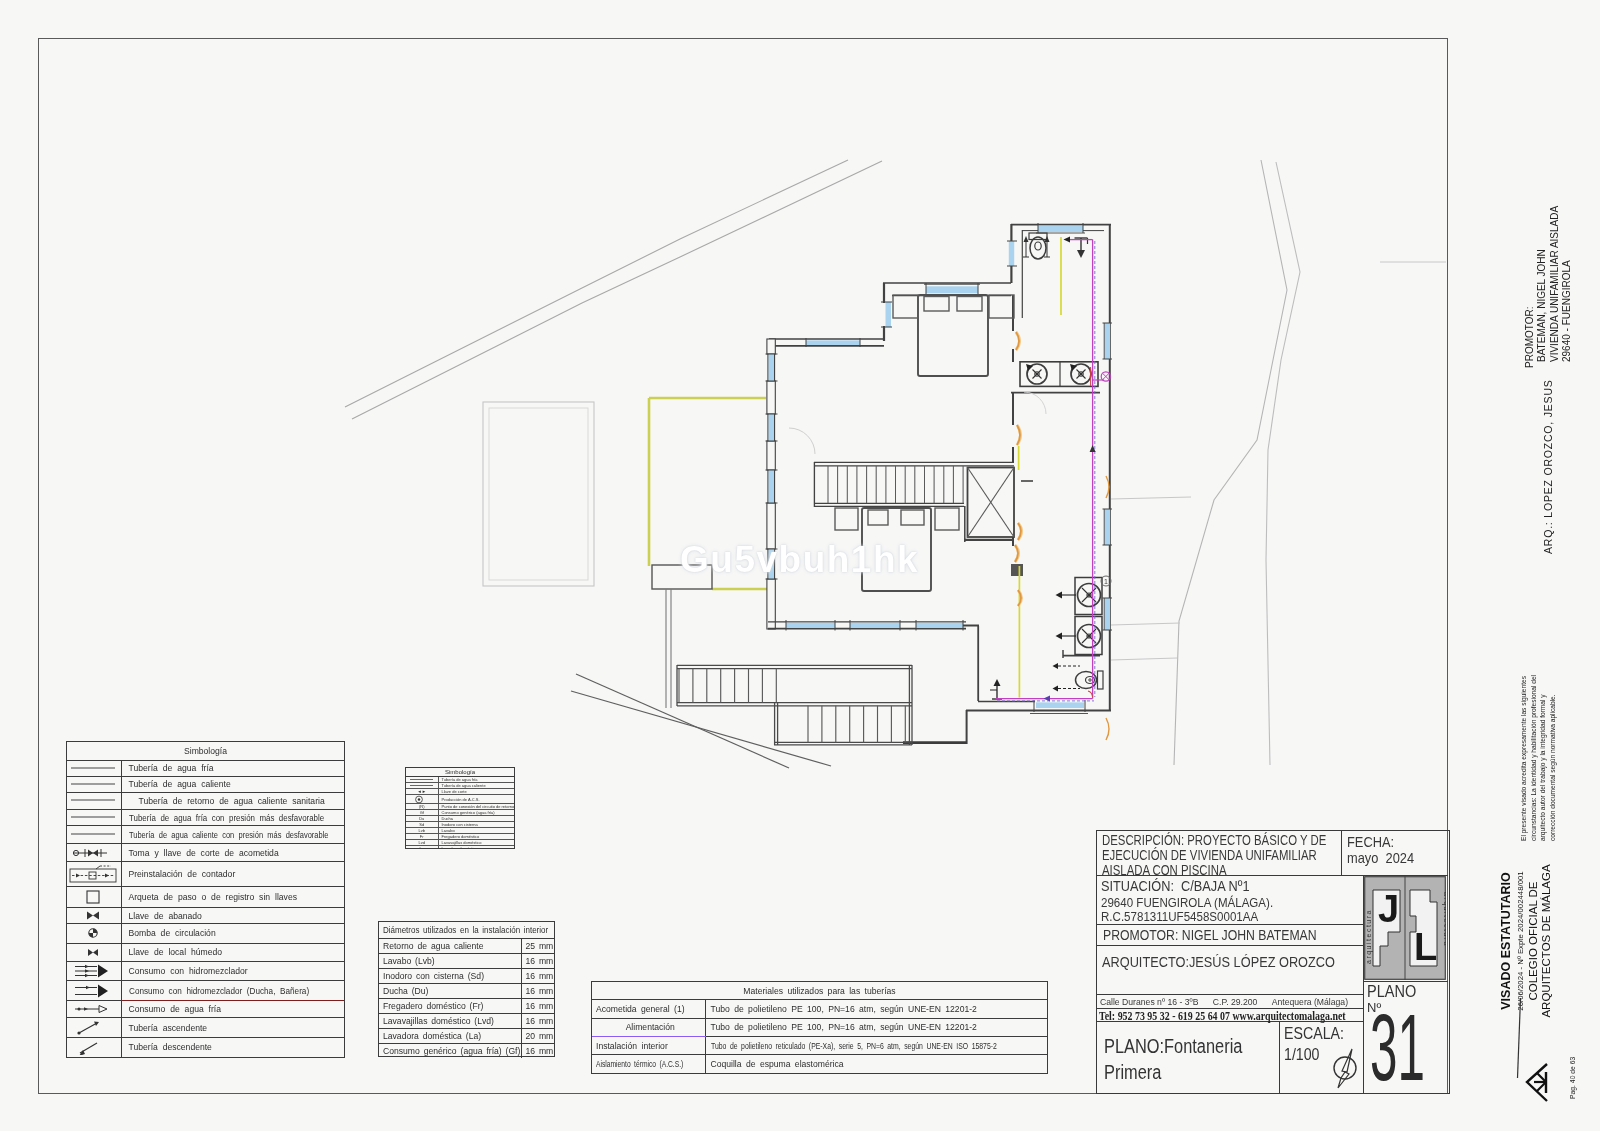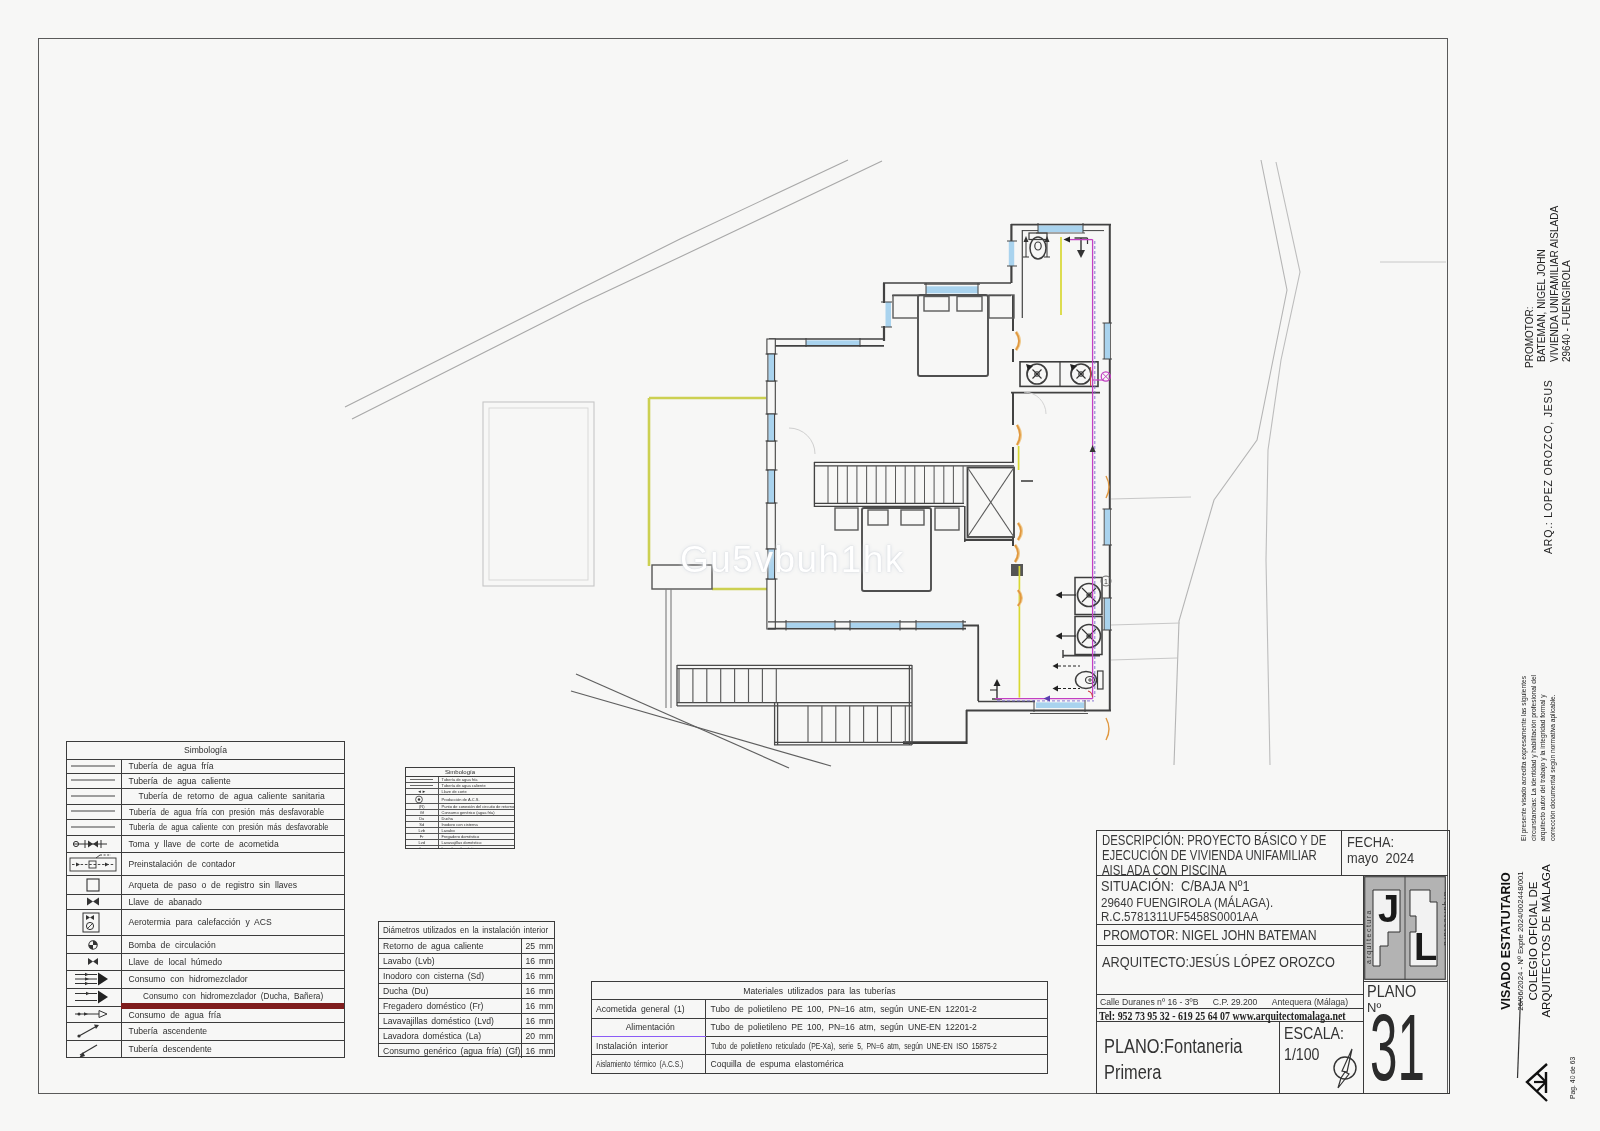--- a/index.html
+++ b/index.html
@@ -447,21 +447,21 @@
 <line x1="821.9" y1="705.8" x2="821.9" y2="742.4" stroke="#5a5a5a" stroke-width="1.15" stroke-linecap="butt"></line>
 <line x1="835.8" y1="705.8" x2="835.8" y2="742.4" stroke="#5a5a5a" stroke-width="1.15" stroke-linecap="butt"></line>
 <line x1="849.7" y1="705.8" x2="849.7" y2="742.4" stroke="#5a5a5a" stroke-width="1.15" stroke-linecap="butt"></line>
 <line x1="863.6" y1="705.8" x2="863.6" y2="742.4" stroke="#5a5a5a" stroke-width="1.15" stroke-linecap="butt"></line>
 <line x1="877.5" y1="705.8" x2="877.5" y2="742.4" stroke="#5a5a5a" stroke-width="1.15" stroke-linecap="butt"></line>
 <line x1="891.4" y1="705.8" x2="891.4" y2="742.4" stroke="#5a5a5a" stroke-width="1.15" stroke-linecap="butt"></line>
 <line x1="905.3" y1="705.8" x2="905.3" y2="742.4" stroke="#5a5a5a" stroke-width="1.15" stroke-linecap="butt"></line>
 </g>
 </svg>
 
-<div class="abs" style="left:680px;top:539px;font-size:37px;font-weight:normal;letter-spacing:1.5px;color:#ffffff;text-shadow:0 0 1.5px #c9cdd4, 0 0 4px #dfe3e8;">Gu5vbuh1hk</div>
+<div class="abs" style="left:680px;top:539px;font-size:37px;font-weight:bold;letter-spacing:1.5px;color:#ffffff;text-shadow:0 0 1.5px #c9cdd4, 0 0 4px #dfe3e8;">Gu5vbuh1hk</div>
 
 <div class="abs cadtxt" style="left:66px;top:741px;width:279px;height:317px;border:1.1px solid #3c3c3c;box-sizing:border-box;font-size:8.6px;word-spacing:2.5px;">
 <table style="width:100%;height:100%;">
 <colgroup>
         <col style="width:54px">
         <col>
       </colgroup>
 <tbody>
         <tr style="height:17px">
           <td colspan="2" style="text-align:center;border-bottom:1px solid #3c3c3c;">Simbología</td>
@@ -543,32 +543,20 @@
         </tr>
 <tr style="height:14.5px">
           <td style="border-bottom:1px solid #3c3c3c;">
             <svg width="54" height="13">
               <polygon points="20,2.5 26,6.5 20,10.5" fill="#333"></polygon>
               <polygon points="32,2.5 26,6.5 32,10.5" fill="#333"></polygon>
             </svg>
           </td>
           <td style="border-bottom:1px solid #3c3c3c;border-left:1px solid #3c3c3c;padding-left:7px;">Llave de abanado</td>
         </tr>
-<tr style="height:26.5px">
-          <td style="border-bottom:1px solid #3c3c3c;">
-            <svg width="54" height="25">
-              <rect x="16" y="3" width="16" height="19" stroke="#333" fill="none" stroke-width="1"></rect>
-              <polygon points="19,5 23,7.5 19,10" fill="#333"></polygon>
-              <polygon points="27,5 23,7.5 27,10" fill="#333"></polygon>
-              <circle cx="23" cy="16" r="3.6" stroke="#333" fill="none" stroke-width="1"></circle>
-              <line x1="20" y1="19" x2="26" y2="13" stroke="#333" stroke-width="0.9"></line>
-            </svg>
-          </td>
-          <td style="border-bottom:1px solid #3c3c3c;border-left:1px solid #3c3c3c;padding-left:7px;">Aerotermia para calefacción y ACS</td>
-        </tr>
 <tr style="height:18px">
           <td style="border-bottom:1px solid #3c3c3c;">
             <svg width="54" height="16">
               <circle cx="26" cy="8" r="4.2" stroke="#333" fill="none" stroke-width="1.1"></circle>
               <path d="M 26 3.8 A 4.2 4.2 0 0 1 30.2 8 L 26 8 Z" fill="#333"></path>
               <path d="M 26 12.2 A 4.2 4.2 0 0 1 21.8 8 L 26 8 Z" fill="#333"></path>
             </svg>
           </td>
           <td style="border-bottom:1px solid #3c3c3c;border-left:1px solid #3c3c3c;padding-left:7px;">Bomba de circulación</td>
         </tr>
@@ -597,21 +585,21 @@
         </tr>
 <tr style="height:18px">
           <td style="border-bottom:1px solid #3c3c3c;">
             <svg width="54" height="16">
               <line x1="8" y1="4.5" x2="30" y2="4.5" stroke="#333" stroke-width="1"></line>
               <line x1="8" y1="11.5" x2="30" y2="11.5" stroke="#333" stroke-width="1"></line>
               <polygon points="19,2.8 23,4.5 19,6.2" fill="#333"></polygon>
               <polygon points="31,1.5 31,14.5 41,8" fill="#222"></polygon>
             </svg>
           </td>
-          <td style="border-bottom:6px solid #7f1d1d;border-left:1px solid #3c3c3c;padding-left:21px;margin-top:41px;"><span style="display:inline-block;transform:scaleX(0.95);transform-origin:0 50%;white-space:nowrap;">Consumo con hidromezclador (Ducha, Bañera)</span></td>
+          <td style="border-bottom:1px solid #7f1d1d;border-left:1px solid #3c3c3c;padding-left:7px;margin-top:41px;"><span style="display:inline-block;transform:scaleX(0.95);transform-origin:0 50%;white-space:nowrap;">Consumo con hidromezclador (Ducha, Bañera)</span></td>
         </tr>
 <tr style="height:16px">
           <td style="border-bottom:1px solid #3c3c3c;">
             <svg width="54" height="14">
               <line x1="8" y1="7" x2="32" y2="7" stroke="#333" stroke-width="1"></line>
               <circle cx="12" cy="7" r="1.5" fill="#333"></circle>
               <polygon points="17,5.2 21,7 17,8.8" fill="#333"></polygon>
               <polygon points="32,3.5 32,10.5 40,7" fill="none" stroke="#333" stroke-width="1"></polygon>
             </svg>
           </td>

